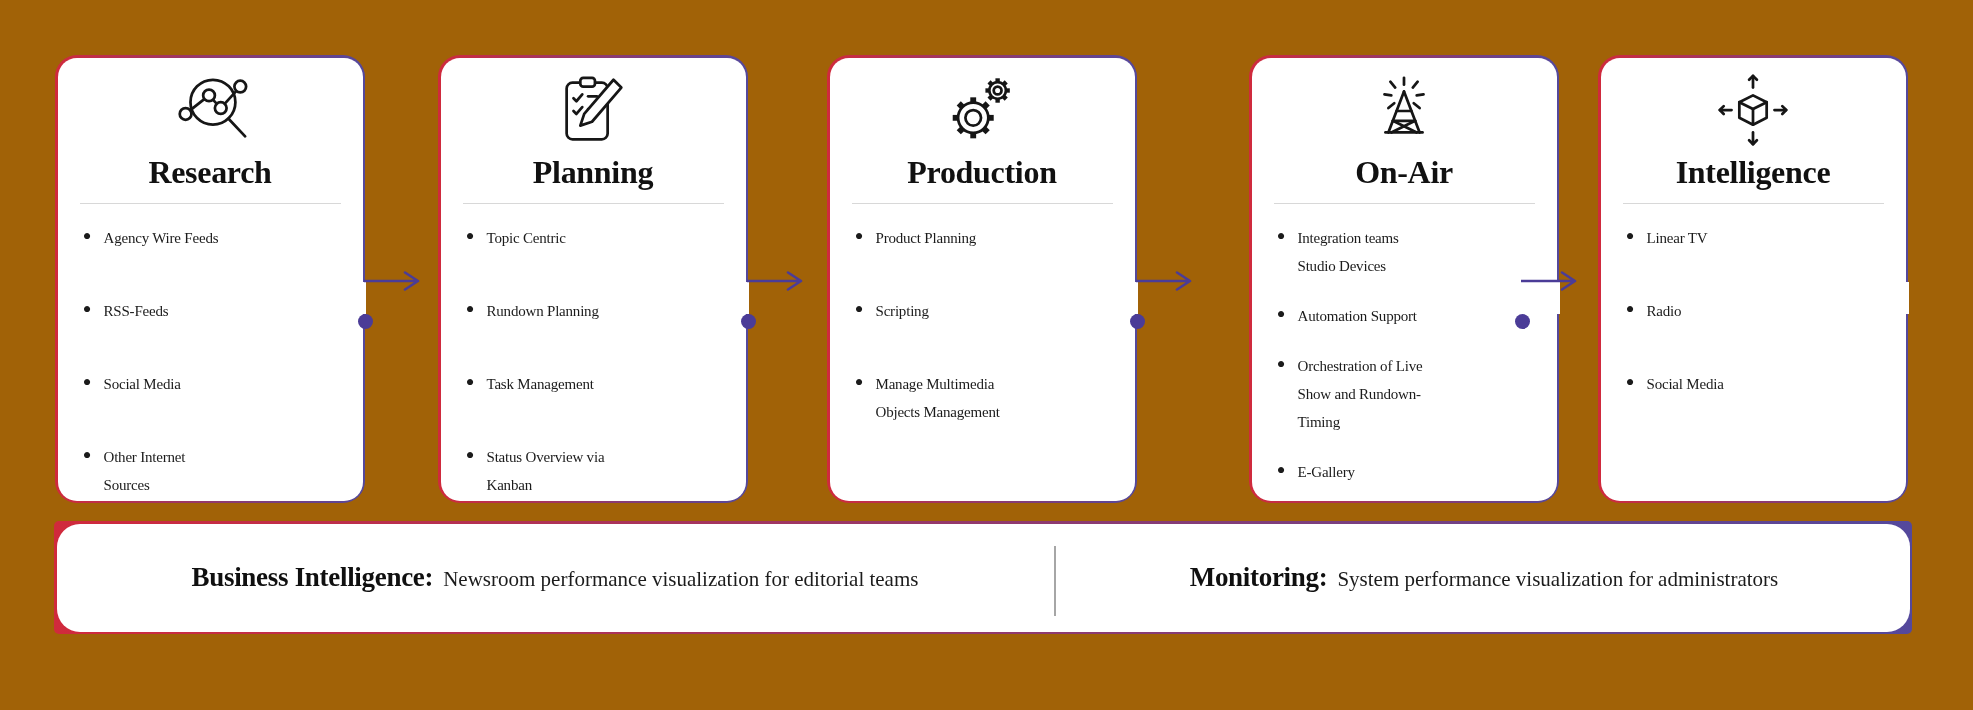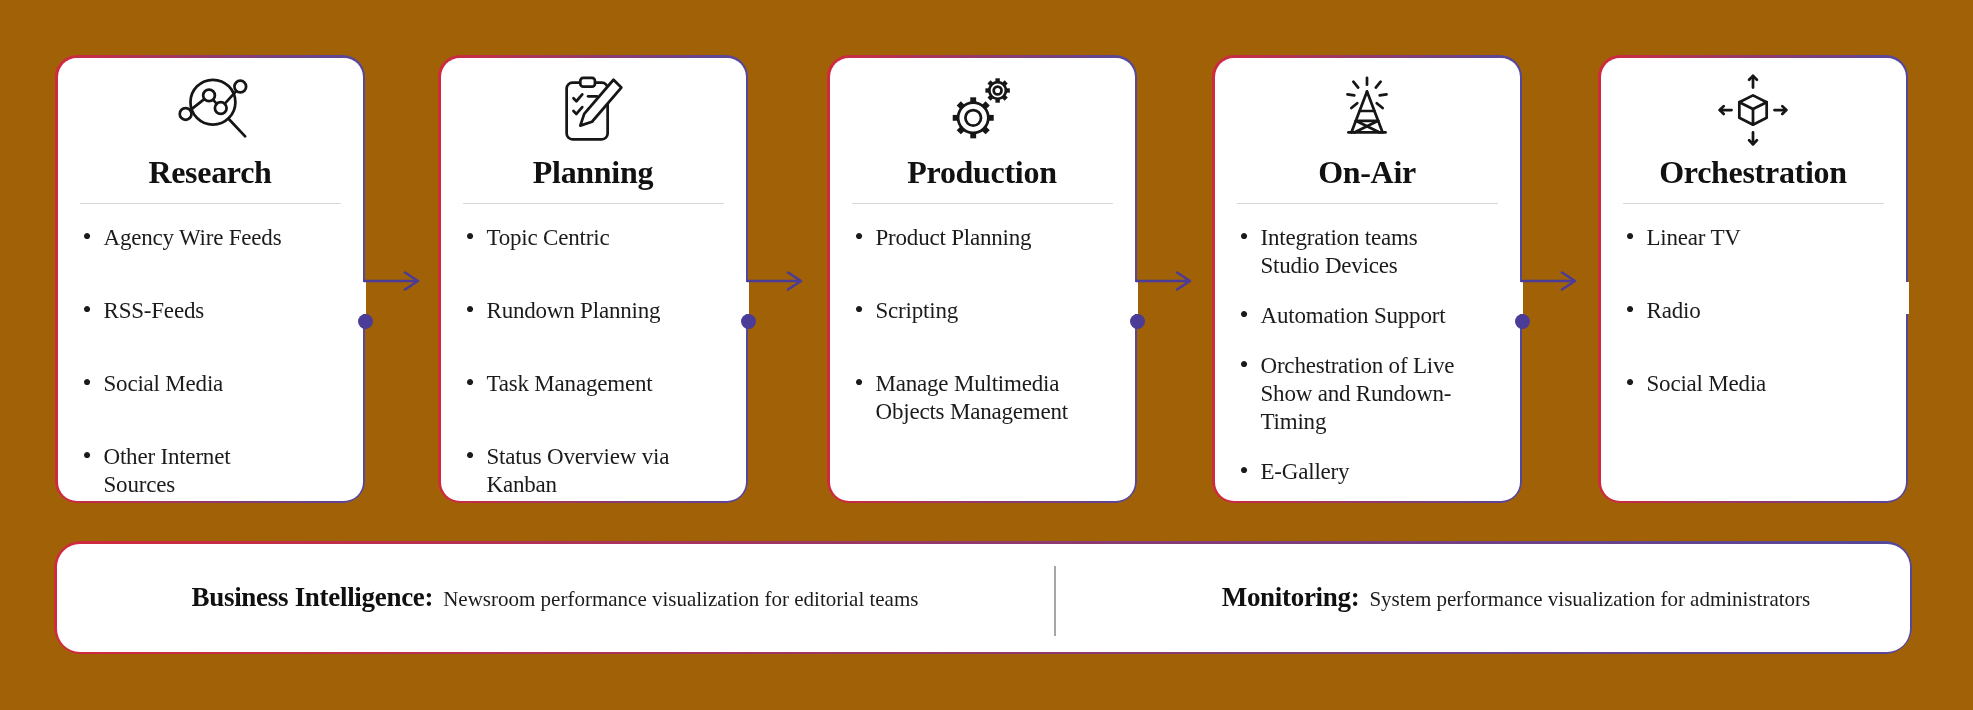--- a/index.html
+++ b/index.html
@@ -11,48 +11,48 @@
   .card{
     position:absolute;top:55px;width:310px;height:448px;border-radius:22px;
     background:linear-gradient(90deg,#d02a3c,#54489c);
   }
   .card .inner{
     position:absolute;inset:2.5px;background:#fff;border-radius:19px;
     display:flex;flex-direction:column;
   }
   
   .card .border-gap{position:absolute;right:-1px;top:227px;width:6px;height:32px;background:#fff;}
-  .c0{left:55px}.c1{left:438px}.c2{left:827px}.c3{left:1212px}.c4{left:1598px}
+  .c0{left:55px}.c1{left:438px}.c2{left:827px}.c3{left:1249px}.c4{left:1598px}
   .icon-wrap{height:82px;margin-top:12px;display:flex;align-items:center;justify-content:center;}
   .icon-wrap svg{stroke:#161616;fill:none;stroke-width:2.8;stroke-linecap:round;stroke-linejoin:round;}
   .card-title{
     text-align:center;font-size:32px;font-weight:600;letter-spacing:-0.3px;
     margin-top:2px;line-height:36px;color:#111;
   }
   .title-rule{border:none;border-top:1.5px solid #d8d8d8;margin:13px 22px 0 22px;}
   ul.features{
     list-style:none;margin:20px 0 0;padding:0 23px 0 46px;
-    font-size:23px;line-height:28px;letter-spacing:-0.2px;color:#1b1b1b;
+    font-size:15px;line-height:28px;letter-spacing:-0.2px;color:#1b1b1b;
   }
   li.feature{position:relative;margin-bottom:45px;white-space:pre-line;}
   li.feature::before{content:"\2022";position:absolute;left:-21px;top:-1px;font-size:26px;}
   .card.tight li.feature{margin-bottom:22px;}
   
   .flow-arrow{position:absolute;top:271px;width:64px;height:20px;}
   .flow-arrow path{stroke:#4b3c97;stroke-width:2.6;fill:none;stroke-linecap:round;stroke-linejoin:round;}
   .connector-dot{position:absolute;top:314px;width:15px;height:15px;border-radius:50%;background:#4b3c97;}
   
   .footer{
-    position:absolute;left:54px;top:541px;width:1858px;height:113px;border-radius:27px;
+    position:absolute;left:54px;top:521px;width:1858px;height:113px;border-radius:5px;
     background:linear-gradient(90deg,#d02a3c,#54489c);
   }
   .footer .inner{position:absolute;inset:2.5px;border-radius:23px;background:#fff;}
   .footer-section{position:absolute;top:0;height:100%;display:flex;align-items:center;justify-content:center;}
   .fsec0{left:0;width:997px;}
-  .fsec1{left:999px;width:857px;padding-left:32px;}
+  .fsec1{left:999px;width:857px;}
   .fs-label{font-weight:700;font-size:27px;letter-spacing:-0.3px;color:#101010;}
   .fs-desc{font-size:21px;margin-left:10px;color:#1c1c1c;}
   .footer-divider{position:absolute;left:997px;top:22px;width:2px;height:70px;background:#a6a6a6;}
 </style>
 </head>
 <body>
 
 <div id="canvas">
 
   <div class="card c0">
@@ -194,21 +194,21 @@
           <line x1="42" y1="18" x2="42" y2="6"></line>
           <polyline points="38,10 42,6 46,10"></polyline>
           <line x1="42" y1="64" x2="42" y2="76"></line>
           <polyline points="38,72 42,76 46,72"></polyline>
           <line x1="20" y1="41" x2="8" y2="41"></line>
           <polyline points="12,37 8,41 12,45"></polyline>
           <line x1="64" y1="41" x2="76" y2="41"></line>
           <polyline points="72,37 76,41 72,45"></polyline>
         </svg>
       </div>
-      <div class="card-title">Orchestration</div>
+      <div class="card-title">Intelligence</div>
       <hr class="title-rule">
       <ul class="features">
         <li class="feature">Linear TV</li>
         <li class="feature">Radio</li>
         <li class="feature">Social Media</li>
       </ul>
     </div>
     <div class="border-gap"></div>
   </div>
 

